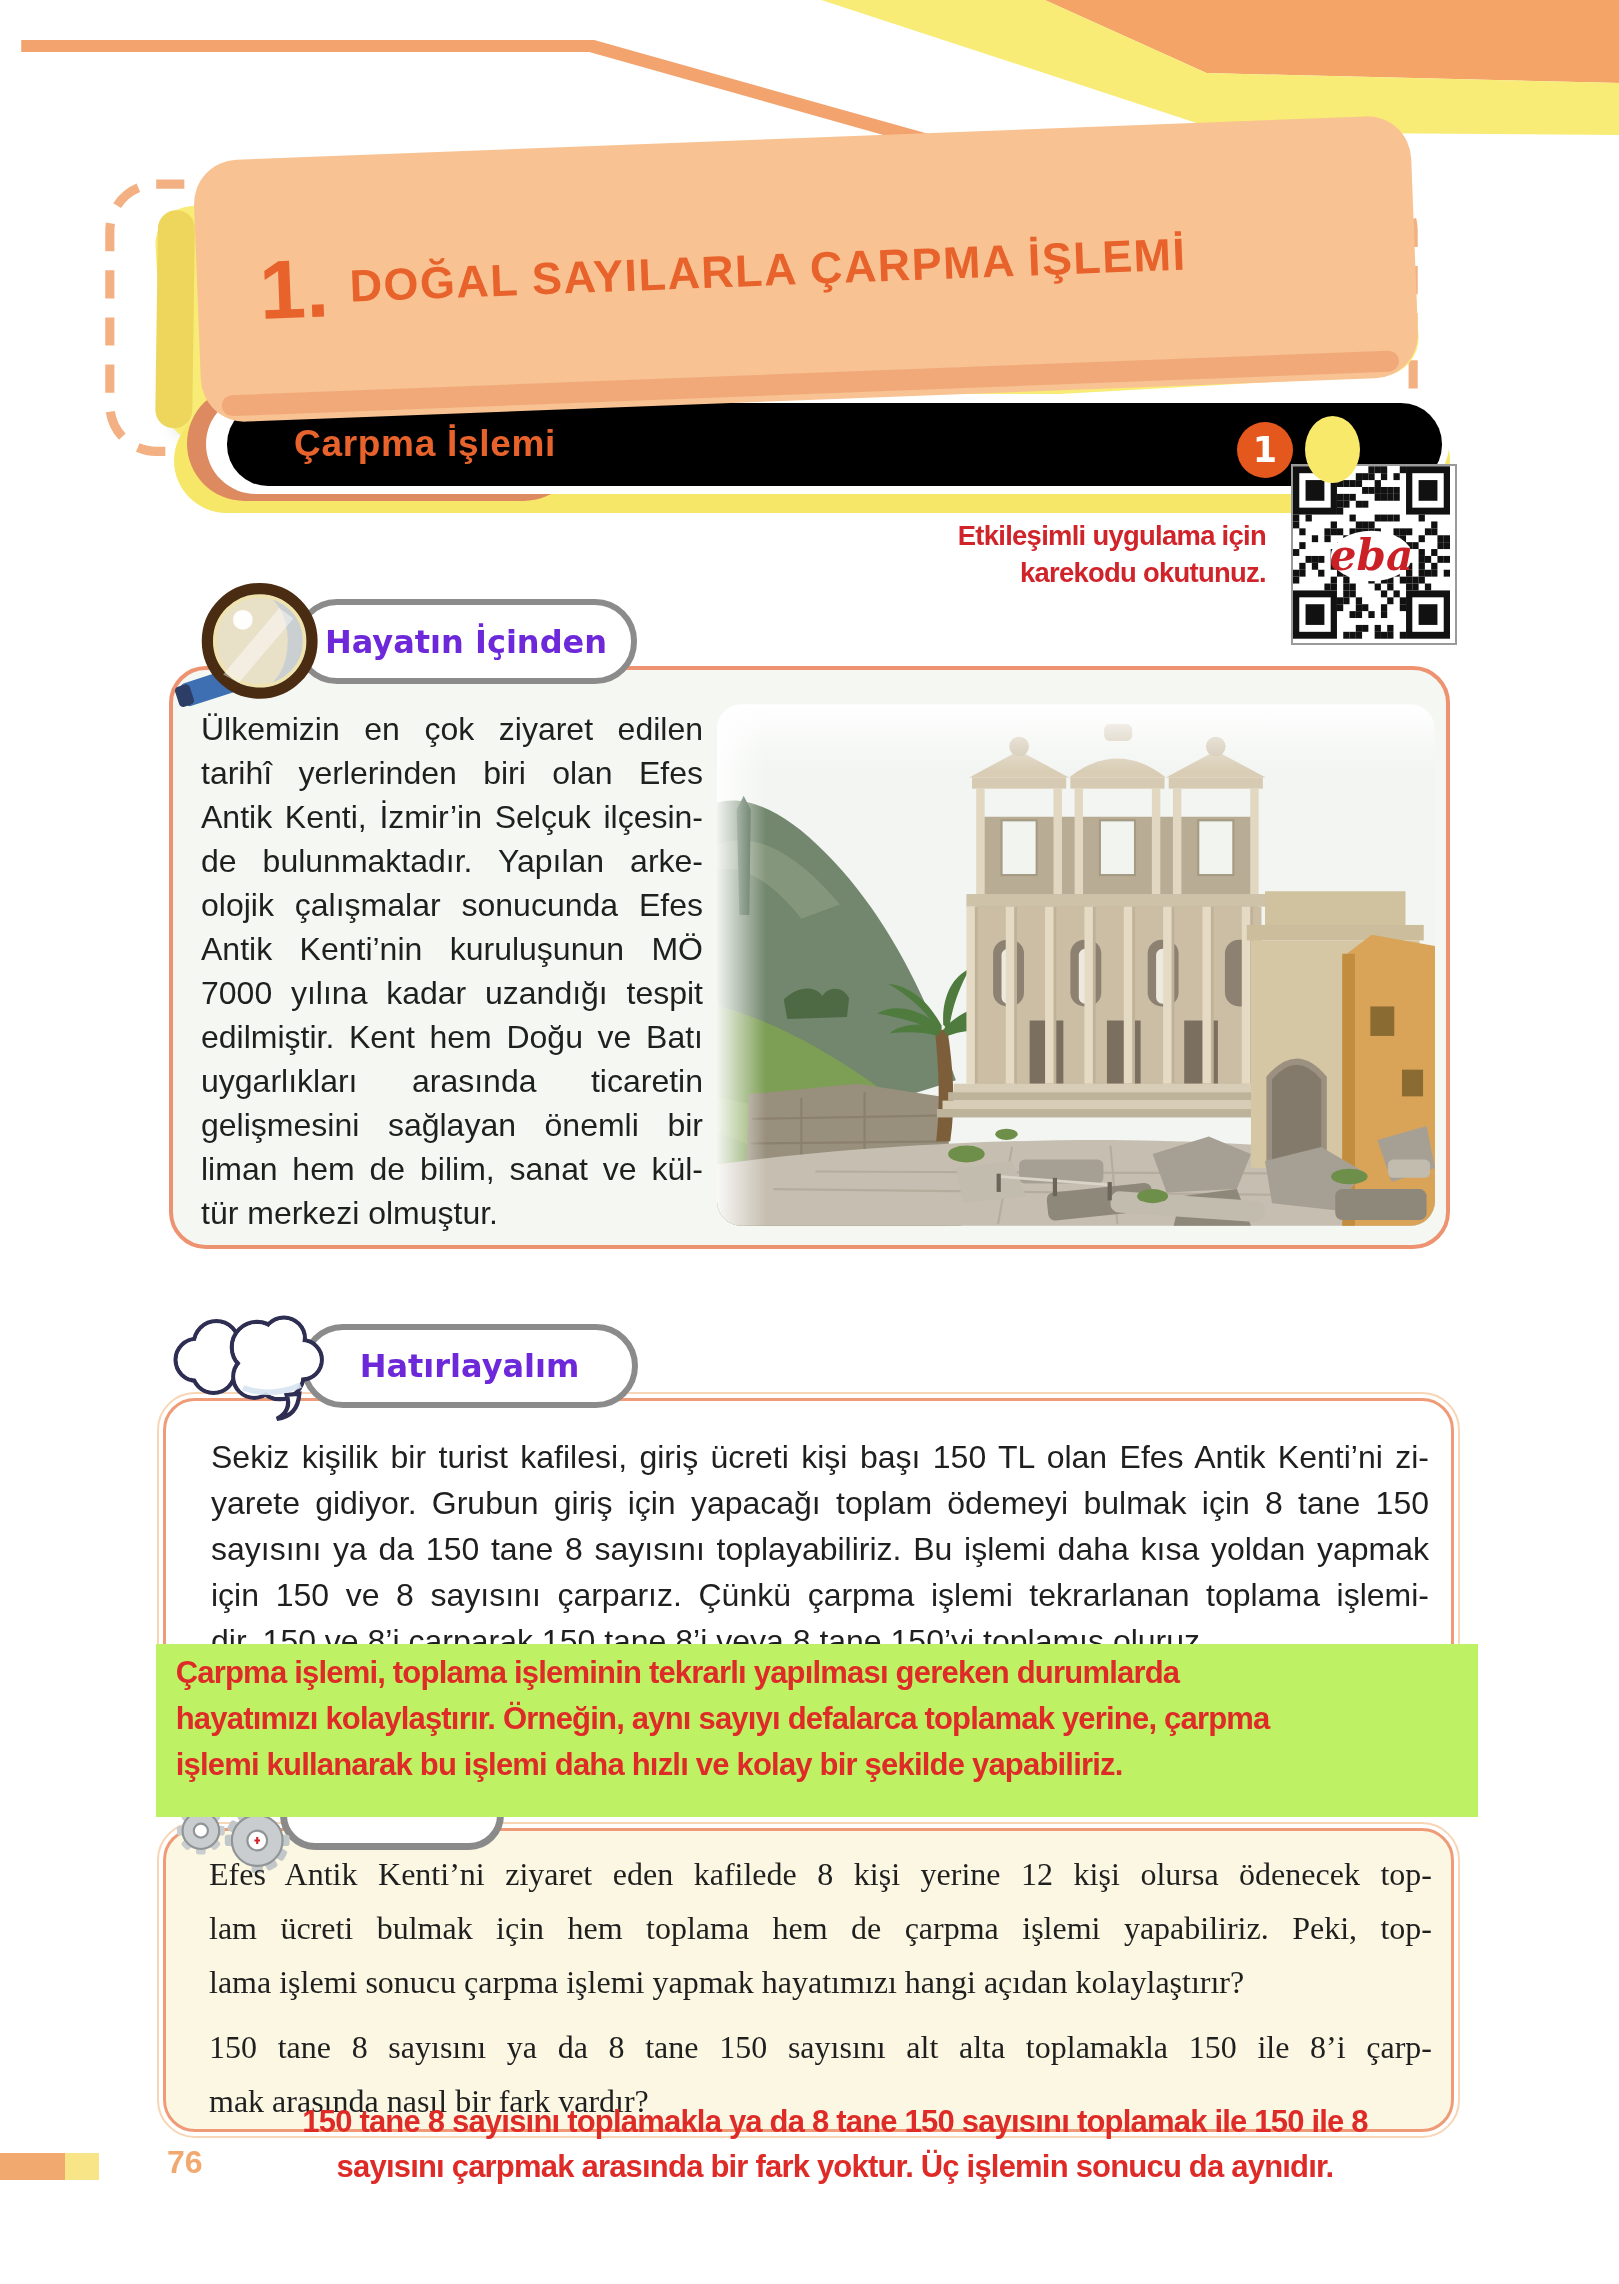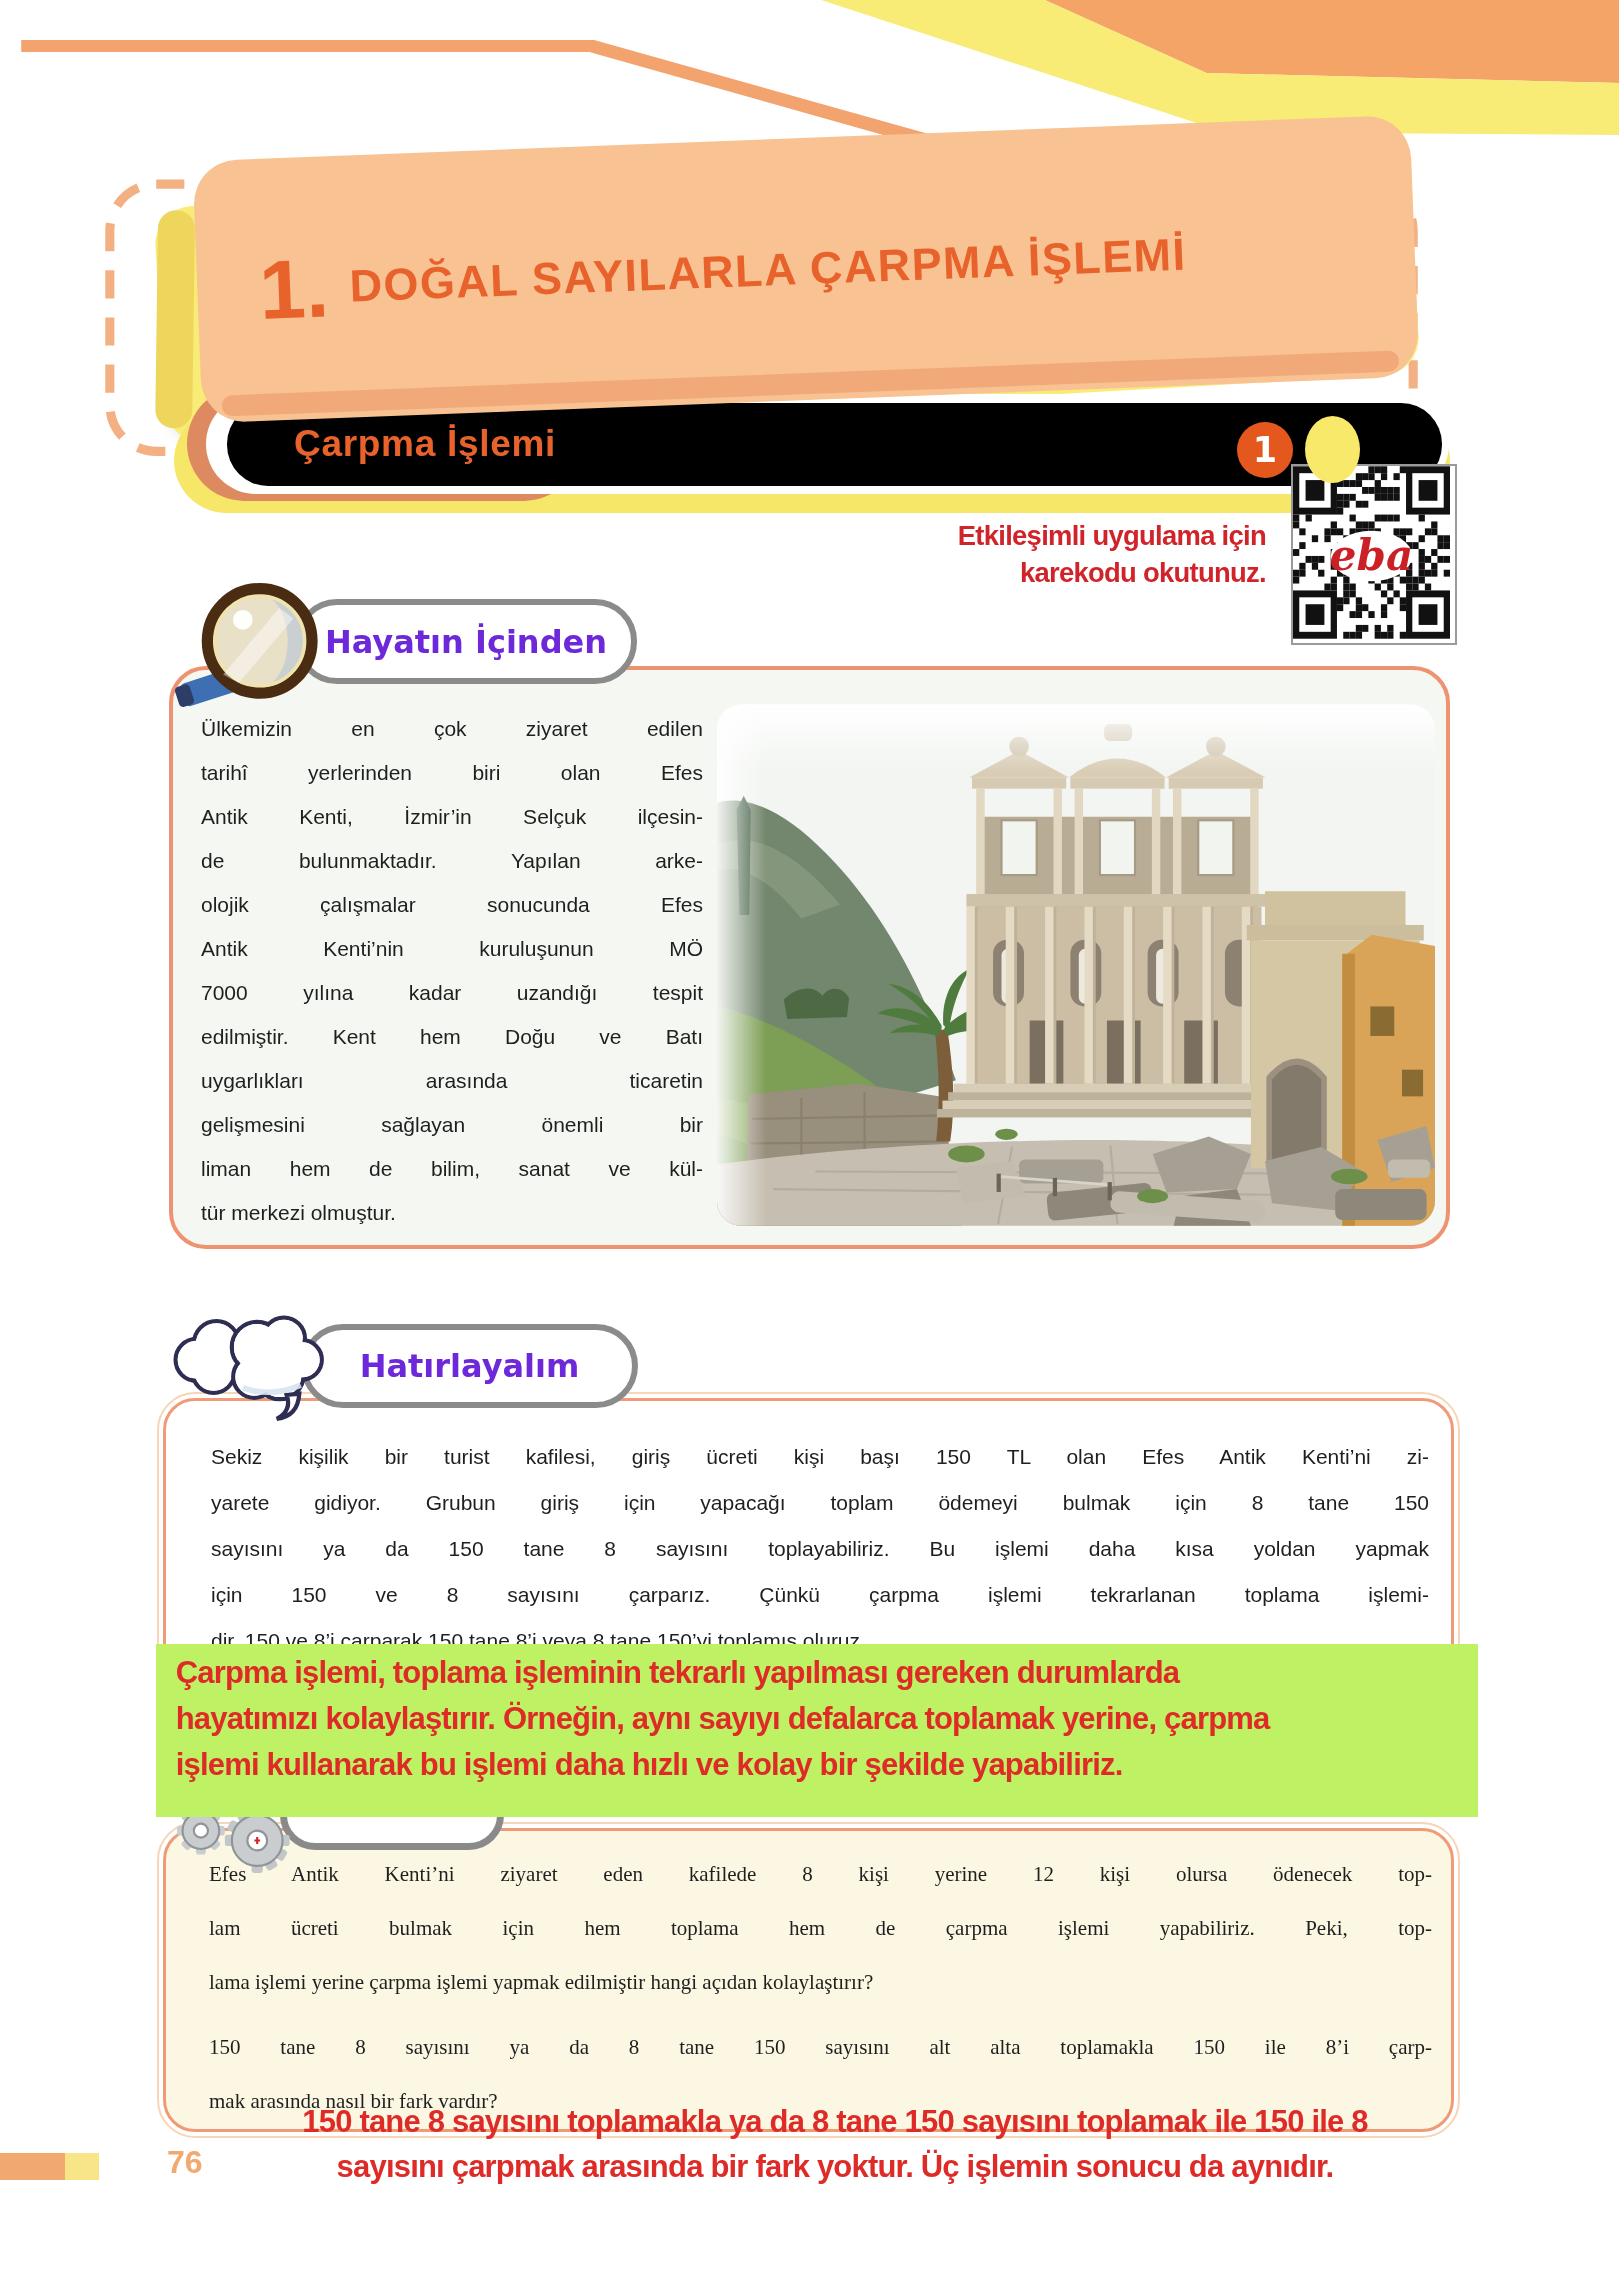--- a/index.html
+++ b/index.html
@@ -52,21 +52,21 @@
   
   .box-hayatin{left:169px;top:666px;width:1281px;height:583px;background:#f5f7f2;
     border:4.2px solid #ee9371;border-radius:37px;z-index:1;box-sizing:border-box;}
   .box-double{border:3.5px solid #f09b77;border-radius:32px;outline:2.1px solid #f7d5b5;outline-offset:4.2px;
     z-index:1;box-sizing:border-box;}
   .box-hatirla{left:163px;top:1398px;width:1291px;height:351px;background:#ffffff;}
   .box-cream{left:163px;top:1828px;width:1291px;height:304px;background:#fbf7e2;}
 
   
   .body-lines{z-index:2;}
-  .jline{font-size:21px;text-align:justify;text-align-last:justify;white-space:normal;}
+  .jline{font-size:32px;text-align:justify;text-align-last:justify;white-space:normal;}
   .jline.last{text-align-last:left;}
   .col-lines .jline{line-height:44px;}
   .wide-lines .jline{line-height:46px;}
   .cream-lines .jline{line-height:54px;font-family:Liberation Serif, serif;}
 
   
   .answer{color:#df2b27;font-weight:700;font-size:31px;letter-spacing:-0.8px;line-height:46px;}
   .overlay-1{left:156px;top:1644px;width:1322px;height:173px;background:#bef264;z-index:3;padding:5.6px 0 0 19.7px;box-sizing:border-box;}
   .answer-2{left:188px;top:2099px;width:1294px;z-index:3;line-height:45px;text-align:center;}
 
@@ -598,21 +598,21 @@
 <div class="abs overlay-1 answer">
   <div>Çarpma işlemi, toplama işleminin tekrarlı yapılması gereken durumlarda</div>
   <div>hayatımızı kolaylaştırır. Örneğin, aynı sayıyı defalarca toplamak yerine, çarpma</div>
   <div>işlemi kullanarak bu işlemi daha hızlı ve kolay bir şekilde yapabiliriz.</div>
 </div>
 
 <div class="abs box-double box-cream"></div>
 <div class="abs body-lines cream-lines" style="left:209px;top:1847px;width:1223px;">
   <div class="jline">Efes Antik Kenti’ni ziyaret eden kafilede 8 kişi yerine 12 kişi olursa ödenecek top-</div>
   <div class="jline">lam ücreti bulmak için hem toplama hem de çarpma işlemi yapabiliriz. Peki, top-</div>
-  <div class="jline last">lama işlemi yerine çarpma işlemi yapmak edilmiştir hangi açıdan kolaylaştırır?</div>
+  <div class="jline last">lama işlemi sonucu çarpma işlemi yapmak hayatımızı hangi açıdan kolaylaştırır?</div>
   <div class="jline" style="margin-top:11.2px;">150 tane 8 sayısını ya da 8 tane 150 sayısını alt alta toplamakla 150 ile 8’i çarp-</div>
   <div class="jline last">mak arasında nasıl bir fark vardır?</div>
 </div>
 
 <div class="abs answer-2 answer">
   <div>150 tane 8 sayısını toplamakla ya da 8 tane 150 sayısını toplamak ile 150 ile 8</div>
   <div>sayısını çarpmak arasında bir fark yoktur. Üç işlemin sonucu da aynıdır.</div>
 </div>
 
 <div class="abs foot-orange"></div>

